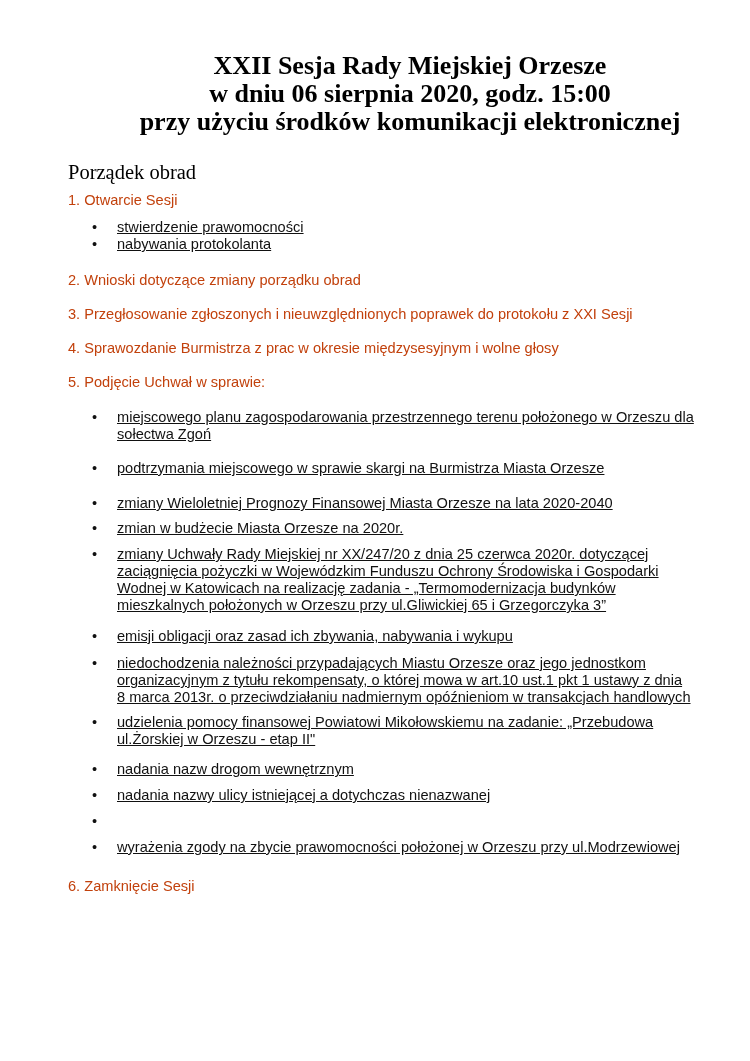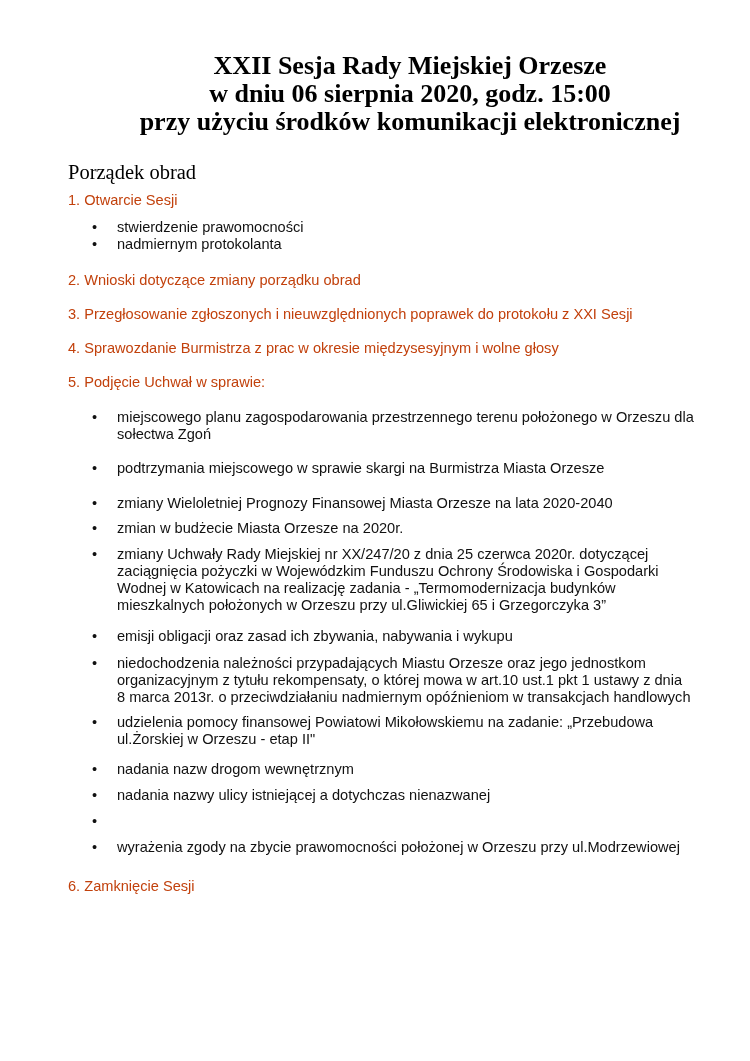--- a/index.html
+++ b/index.html
@@ -23,41 +23,41 @@
   .bullet {
     position: absolute; left: 92px;
     font-family: "Liberation Sans", "DejaVu Sans", sans-serif;
     font-size: 14.6px; line-height: 17px; color: #111;
   }
   .btext {
     position: absolute; left: 117px; width: 600px;
     font-family: "Liberation Sans", "DejaVu Sans", sans-serif;
     font-size: 14.6px; line-height: 17px; color: #111;
   }
-  .btext span { display: block; white-space: nowrap; }
+  .btext span { display: block; white-space: nowrap; text-decoration: underline; }
 </style>
 </head>
 <body>
 
 <div class="page">
 
   <div class="title" style="top:52px">XXII Sesja Rady Miejskiej Orzesze</div>
   <div class="title" style="top:80px">w dniu 06 sierpnia 2020, godz. 15:00</div>
   <div class="title" style="top:108px">przy użyciu środków komunikacji elektronicznej</div>
 
   <div class="h2">Porządek obrad</div>
 
   <div class="item" style="top:192px">1. Otwarcie Sesji</div>
   <div class="bullet" style="top:219px">•</div>
   <div class="btext" style="top:219px">
       <span>stwierdzenie prawomocności</span>
     </div>
   <div class="bullet" style="top:236px">•</div>
   <div class="btext" style="top:236px">
-      <span>nadmiernym protokolanta</span>
+      <span>nabywania protokolanta</span>
     </div>
 
   <div class="item" style="top:272px">2. Wnioski dotyczące zmiany porządku obrad</div>
   <div class="item" style="top:306px">3. Przegłosowanie zgłoszonych i nieuwzględnionych poprawek do protokołu z XXI Sesji</div>
   <div class="item" style="top:340px">4. Sprawozdanie Burmistrza z prac w okresie międzysesyjnym i wolne głosy</div>
 
   <div class="item" style="top:374px">5. Podjęcie Uchwał w sprawie:</div>
 
   <div class="bullet" style="top:409px">•</div>
   <div class="btext" style="top:409px">

